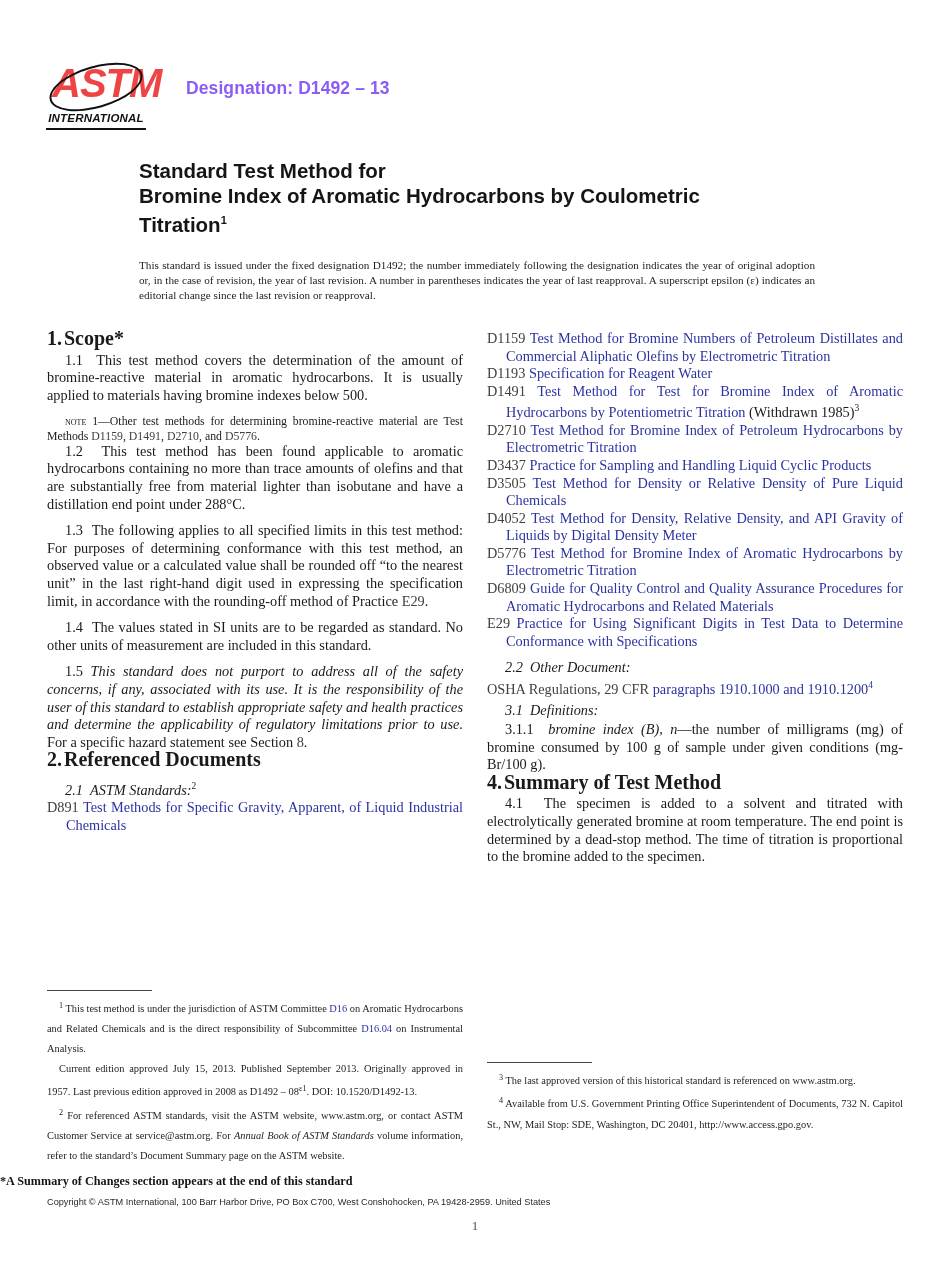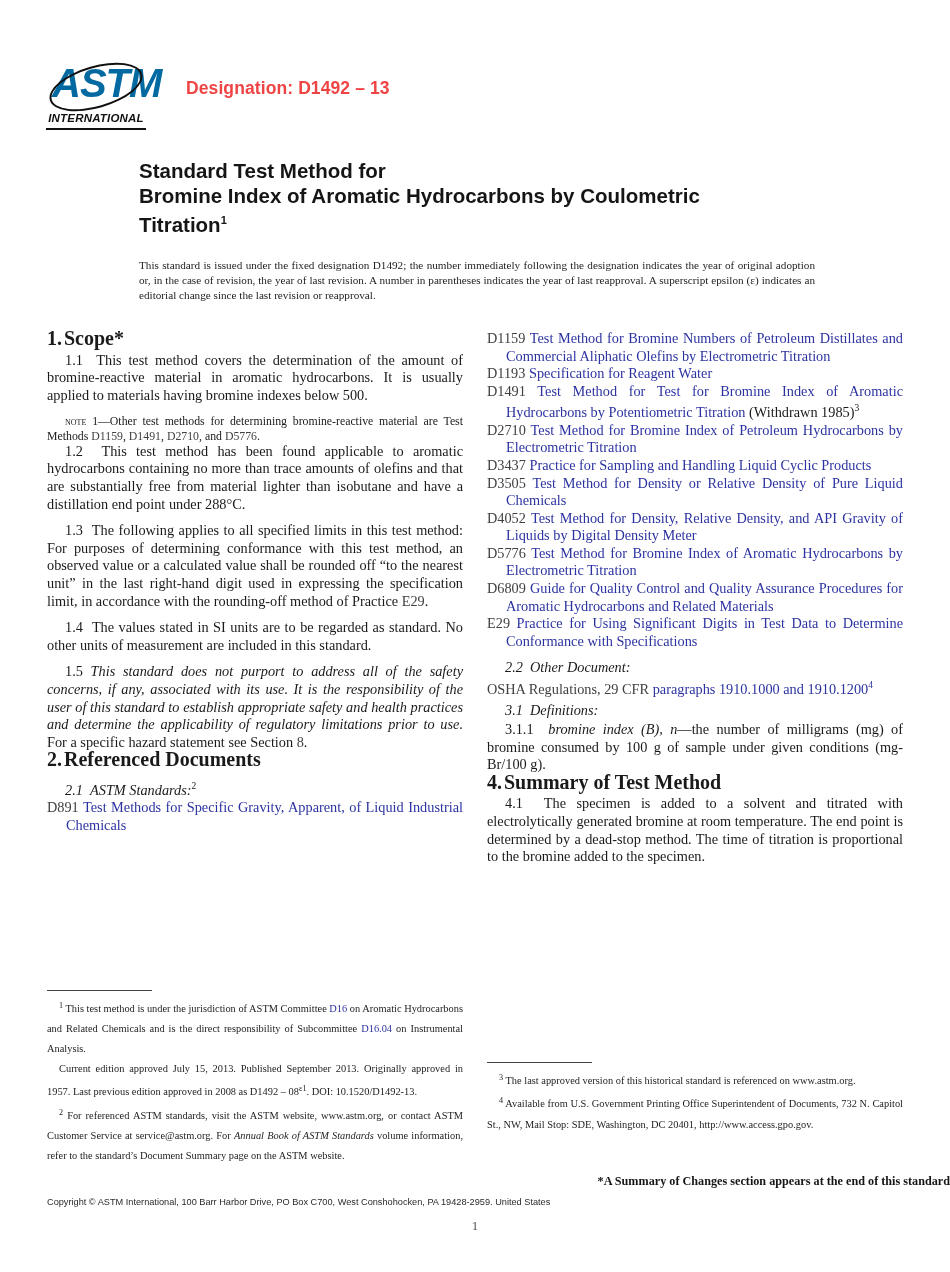--- a/index.html
+++ b/index.html
@@ -47,21 +47,21 @@
     position: absolute;
     left: 6px;
     top: 2px;
     width: 88px;
     text-align: center;
     font-family: "Liberation Sans", "DejaVu Sans", sans-serif;
     font-weight: bold;
     font-style: italic;
     font-size: 40px;
     letter-spacing: -1px;
-    color: #0369a1;
+    color: #ef4444;
     line-height: 46px;
   }
   .logo-swoosh {
     position: absolute;
     left: 2px;
     top: 8px;
     width: 96px;
     height: 42px;
     border: 2.2px solid #111111;
     border-radius: 50%;
@@ -89,21 +89,21 @@
     height: 2px;
     background: #111111;
   }
   .designation {
     position: absolute;
     left: 140px;
     top: 20px;
     font-family: "Liberation Sans", "DejaVu Sans", sans-serif;
     font-weight: bold;
     font-size: 17.5px;
-    color: #ef4444;
+    color: #8b5cf6;
     letter-spacing: 0.1px;
   }
 
   
   .title-block {
     position: absolute;
     left: 139px;
     top: 158px;
     width: 700px;
     font-family: "Liberation Sans", "DejaVu Sans", sans-serif;
@@ -213,21 +213,21 @@
   .footnotes p { margin: 0; text-indent: 12px; }
   .footnotes p sup { font-size: 8.2px; }
   .fn-link { color: #2c33a0; }
 
   
   .summary-line {
     position: absolute;
     left: 0;
     top: 1174px;
     width: 950px;
-    text-align: right;
+    text-align: left;
     font-size: 12.2px;
     font-weight: bold;
     color: #151515;
   }
   .copyright {
     position: absolute;
     left: 47px;
     top: 1197px;
     width: 860px;
     font-family: "Liberation Sans", "DejaVu Sans", sans-serif;

